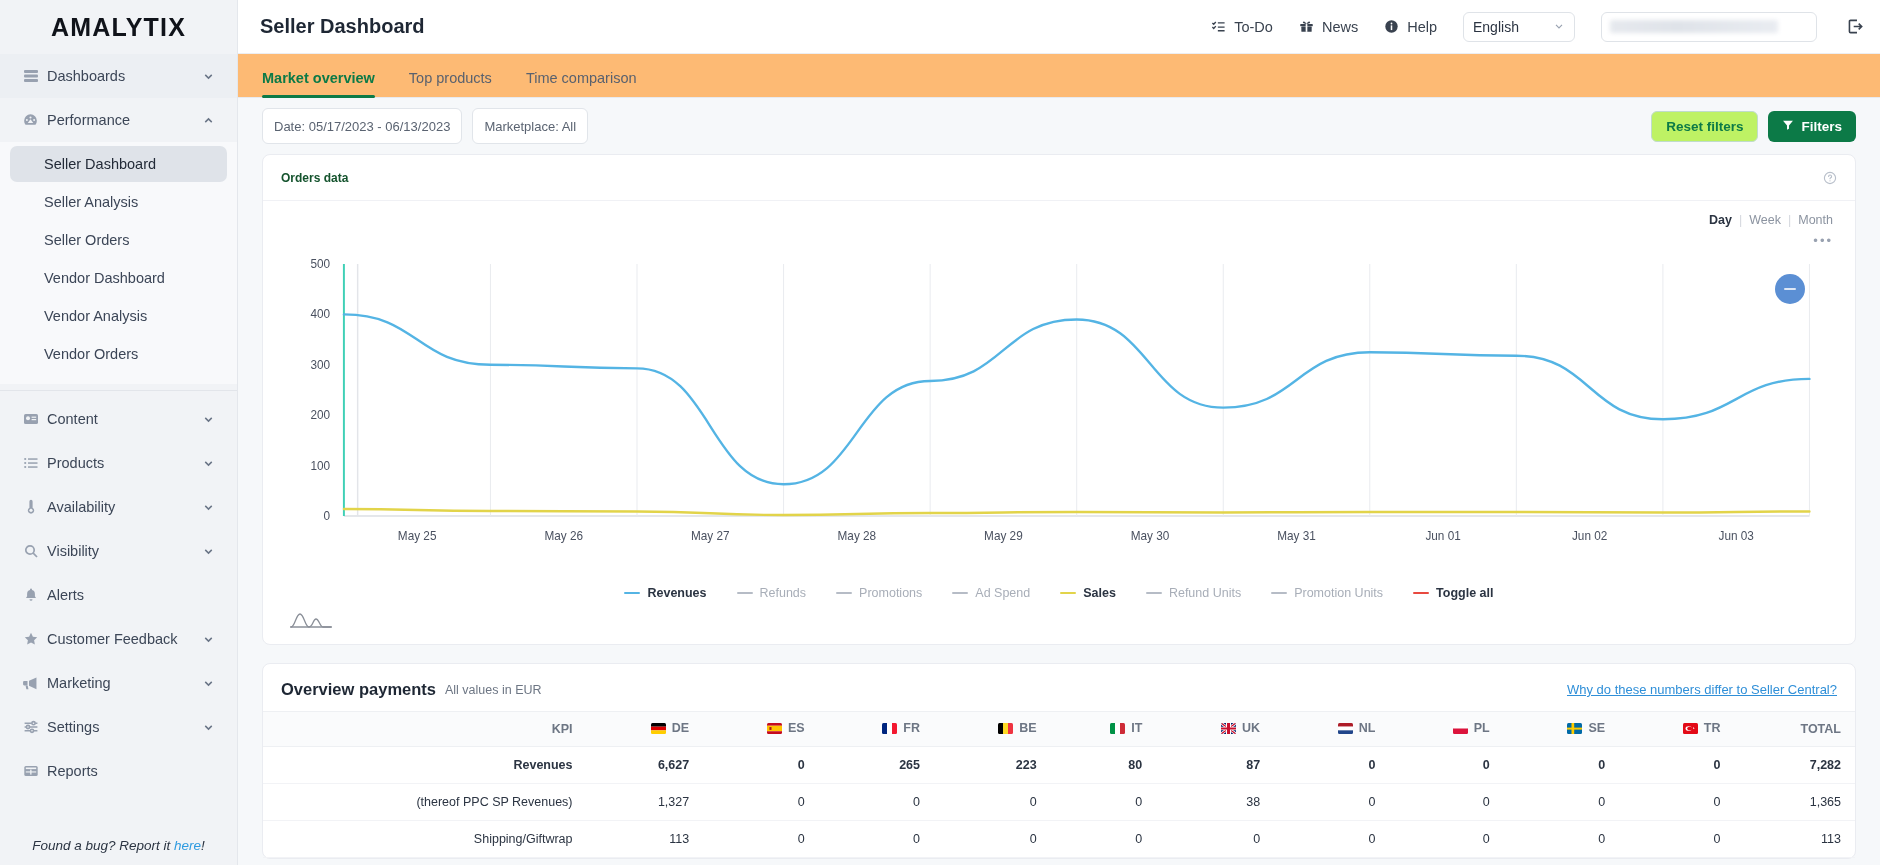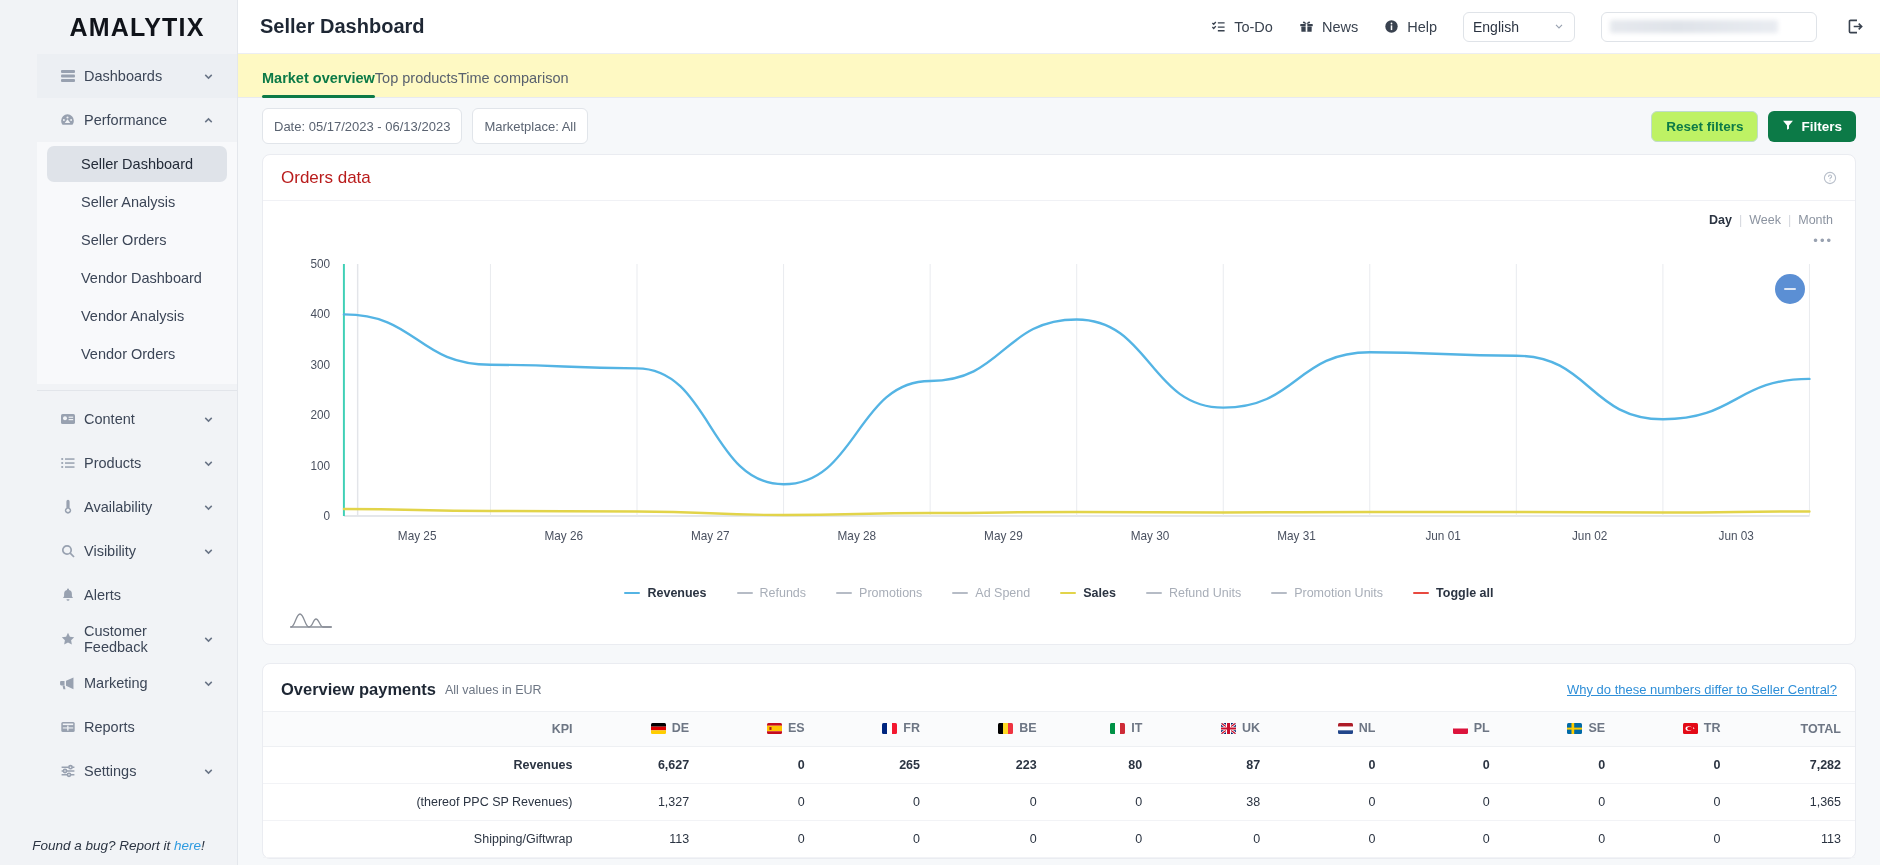--- a/index.html
+++ b/index.html
@@ -12,21 +12,20 @@
   }
   .app { display: flex; width: 1880px; height: 865px; }
 
   
   .sidebar {
     width: 238px; flex: 0 0 238px; height: 865px;
     background: #f1f3f6;
     border-right: 1px solid #e4e7ec;
     position: relative;
     overflow: hidden;
-    padding-left: 37px;
   }
   .brand {
     height: 54px; display: flex; align-items: center; justify-content: center;
     font-size: 25px; font-weight: 700; letter-spacing: 1.2px; color: #10131a;
     background: #f1f3f6;
   }
   .nav-row {
     display: flex; align-items: center; gap: 8px;
     height: 44px; padding: 0 22px 0 22px;
     font-size: 14.5px; color: #3c4657; cursor: pointer;
@@ -66,22 +65,22 @@
     font-size: 14px; color: #2b3442; cursor: pointer;
   }
   .acct {
     width: 216px; height: 30px; border: 1px solid #dfe3e8; border-radius: 6px; background: #fff;
     display:flex; align-items:center; padding: 0 8px;
   }
   .acct .blur { width: 168px; height: 13px; border-radius: 2px;
     background: linear-gradient(90deg,#e6e9ee,#dfe3e9 40%,#e9ecf1); filter: blur(2.2px); }
   .logout { margin-left: 4px; color: #39424f; cursor: pointer; display:flex; align-items:center; }
 
-  .tabs { height: 44px; display: flex; align-items: flex-end; padding: 0 24px;
-    background: #fef9c3; border-bottom: 1px solid #e8eaef; }
+  .tabs { height: 44px; display: flex; align-items: flex-end; gap: 34px; padding: 0 24px;
+    background: #fdba74; border-bottom: 1px solid #e8eaef; }
   .tab { font-size: 14.5px; color: #59616e; padding-bottom: 11px; cursor: pointer; position: relative; }
   .tab.active { color: #0c7a47; font-weight: 600; }
   .tab.active:after { content:""; position:absolute; left:0; right:0; bottom:-1px; height:3px; background:#0c7a47; border-radius:2px; }
 
   .filterbar { height: 56px; display: flex; align-items: center; padding: 0 24px; gap: 10px; }
   .chip {
     height: 36px; display:flex; align-items:center; padding: 0 11px;
     border: 1px solid #e1e5ea; border-radius: 6px; background: #fff;
     font-size: 13px; color: #5a6371; cursor: pointer;
   }
@@ -93,21 +92,21 @@
   }
   .btn-solid {
     height: 31px; padding: 0 14px; border: none; border-radius: 6px;
     background: #0c7a47; color: #fff; font-size: 13.5px; font-weight: 600; cursor: pointer;
     display:flex; align-items:center; gap:7px;
     font-family: "Liberation Sans", sans-serif;
   }
 
   .card { background:#fff; border: 1px solid #eaecf1; border-radius: 8px; margin: 0 24px 18px 24px; }
   .card-head { height: 46px; display:flex; align-items:center; padding: 0 18px; border-bottom: 1px solid #f0f1f5; }
-  .card-title { font-size: 17px; font-weight: 400; color: #b91c1c; }
+  .card-title { font-size: 12px; font-weight: 700; color: #14532d; }
   .help-dot { margin-left:auto; color:#b8bfca; display:flex; align-items:center; cursor:pointer; }
 
   .gran { display:flex; justify-content:flex-end; align-items:center; gap:7px; padding: 12px 22px 0 0; font-size:12.5px; color:#8b93a0; }
   .gran .g { cursor:pointer; }
   .gran .g.active { color:#2b3442; font-weight:700; }
   .gran .bar { color:#d4d8de; }
   .dots { display:flex; justify-content:flex-end; padding: 6px 22px 0 0; color:#98a1b0; letter-spacing:2px; font-size:13px; cursor:pointer;}
 
   .chartwrap { position: relative; height: 330px; padding: 0 20px; }
   .legend { display:flex; justify-content:center; align-items:center; gap:30px; padding: 8px 0 4px 0; flex-wrap: wrap;}
@@ -298,45 +297,45 @@
       <span class="lbl">Marketing</span>
       <span class="chev">
           <svg width="13" height="13" viewBox="0 0 16 16" fill="none" stroke="currentColor" stroke-width="1.8">
             <path d="M4 6l4 4 4-4"></path>
           </svg>
         </span>
     </div>
 
     <div class="nav-row">
       <span class="ico">
+          <svg width="16" height="16" viewBox="0 0 16 16" fill="none" stroke="currentColor" stroke-width="1.6">
+            <path d="M1.6 4.2h12.8M1.6 8h12.8M1.6 11.8h12.8"></path>
+            <circle cx="10.5" cy="4.2" r="1.6" fill="#f1f3f6"></circle>
+            <circle cx="5" cy="8" r="1.6" fill="#f1f3f6"></circle>
+            <circle cx="9" cy="11.8" r="1.6" fill="#f1f3f6"></circle>
+          </svg>
+        </span>
+      <span class="lbl">Settings</span>
+      <span class="chev">
+          <svg width="13" height="13" viewBox="0 0 16 16" fill="none" stroke="currentColor" stroke-width="1.8">
+            <path d="M4 6l4 4 4-4"></path>
+          </svg>
+        </span>
+    </div>
+
+    <div class="nav-row">
+      <span class="ico">
           <svg width="16" height="16" viewBox="0 0 16 16" fill="currentColor">
             <rect x="1.3" y="3" width="13.4" height="10" rx="1.5"></rect>
             <rect x="2.8" y="4.5" width="10.4" height="1.6" fill="#f1f3f6"></rect>
             <rect x="7.2" y="6.6" width="1.3" height="5" fill="#f1f3f6"></rect>
             <rect x="2.8" y="8.4" width="10.4" height="1.1" fill="#f1f3f6"></rect>
           </svg>
         </span>
       <span class="lbl">Reports</span>
-    </div>
-
-    <div class="nav-row">
-      <span class="ico">
-          <svg width="16" height="16" viewBox="0 0 16 16" fill="none" stroke="currentColor" stroke-width="1.6">
-            <path d="M1.6 4.2h12.8M1.6 8h12.8M1.6 11.8h12.8"></path>
-            <circle cx="10.5" cy="4.2" r="1.6" fill="#f1f3f6"></circle>
-            <circle cx="5" cy="8" r="1.6" fill="#f1f3f6"></circle>
-            <circle cx="9" cy="11.8" r="1.6" fill="#f1f3f6"></circle>
-          </svg>
-        </span>
-      <span class="lbl">Settings</span>
-      <span class="chev">
-          <svg width="13" height="13" viewBox="0 0 16 16" fill="none" stroke="currentColor" stroke-width="1.8">
-            <path d="M4 6l4 4 4-4"></path>
-          </svg>
-        </span>
     </div>
 
     <div class="bug">
       <span>Found a bug? Report it </span><a href="#">here</a><span>!</span>
     </div>
   </aside>
 
   <section class="main">
 
     <div class="topbar">

